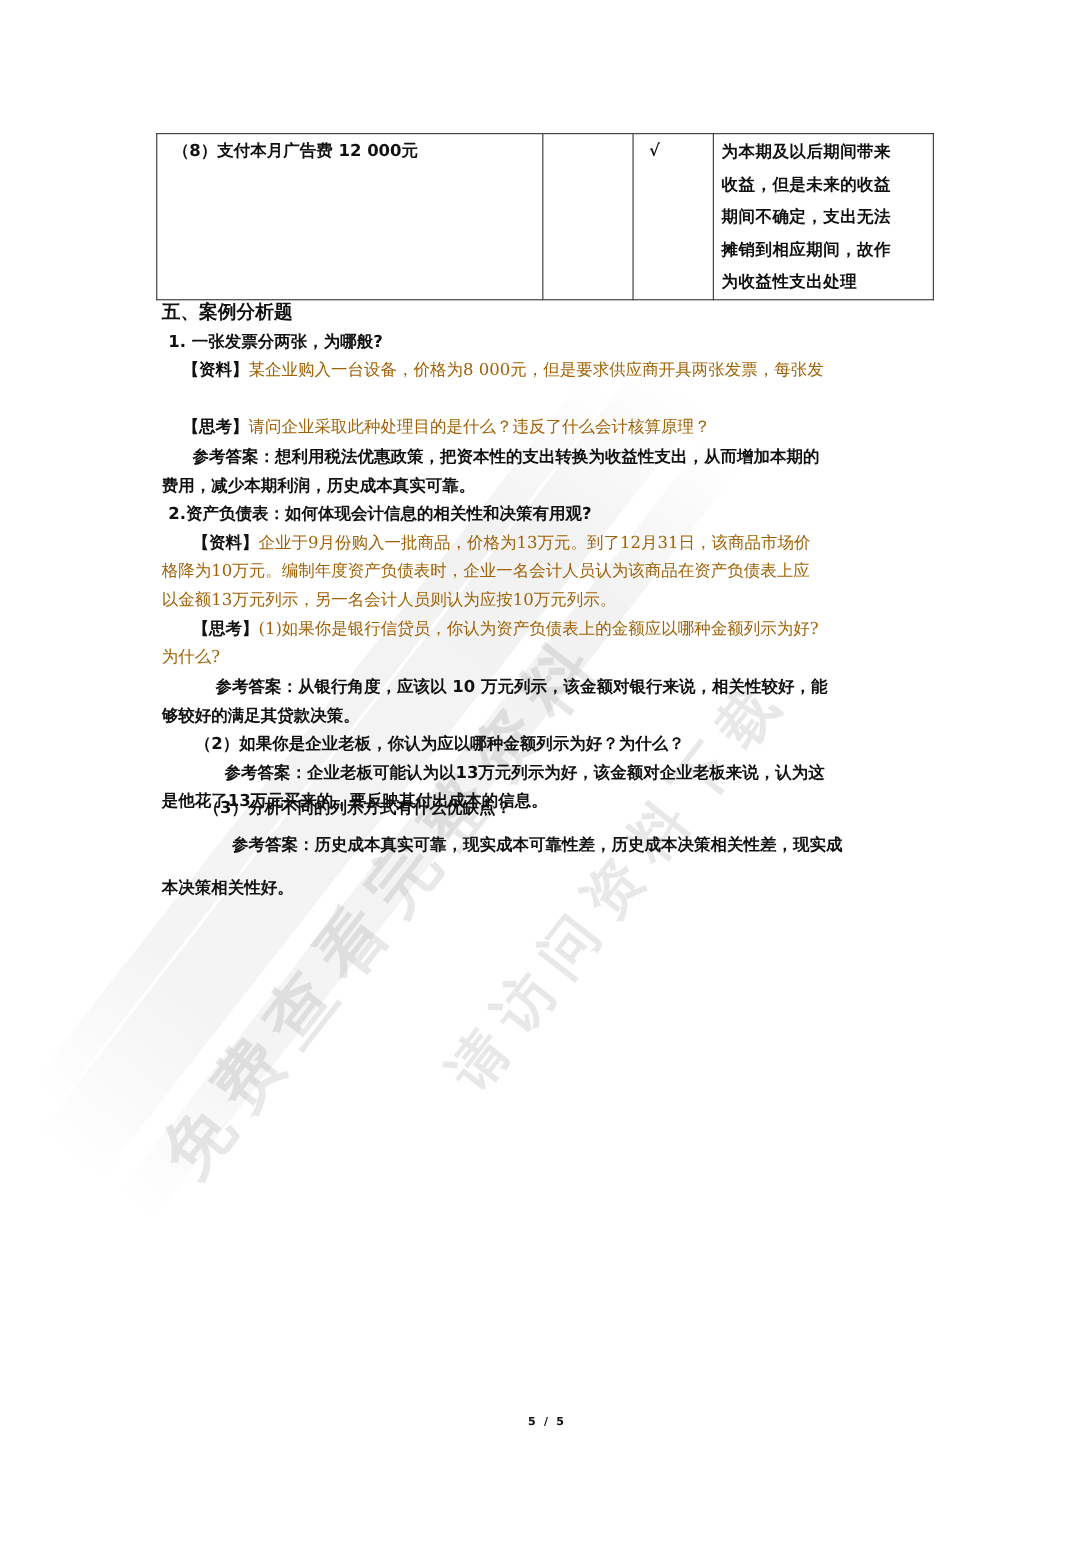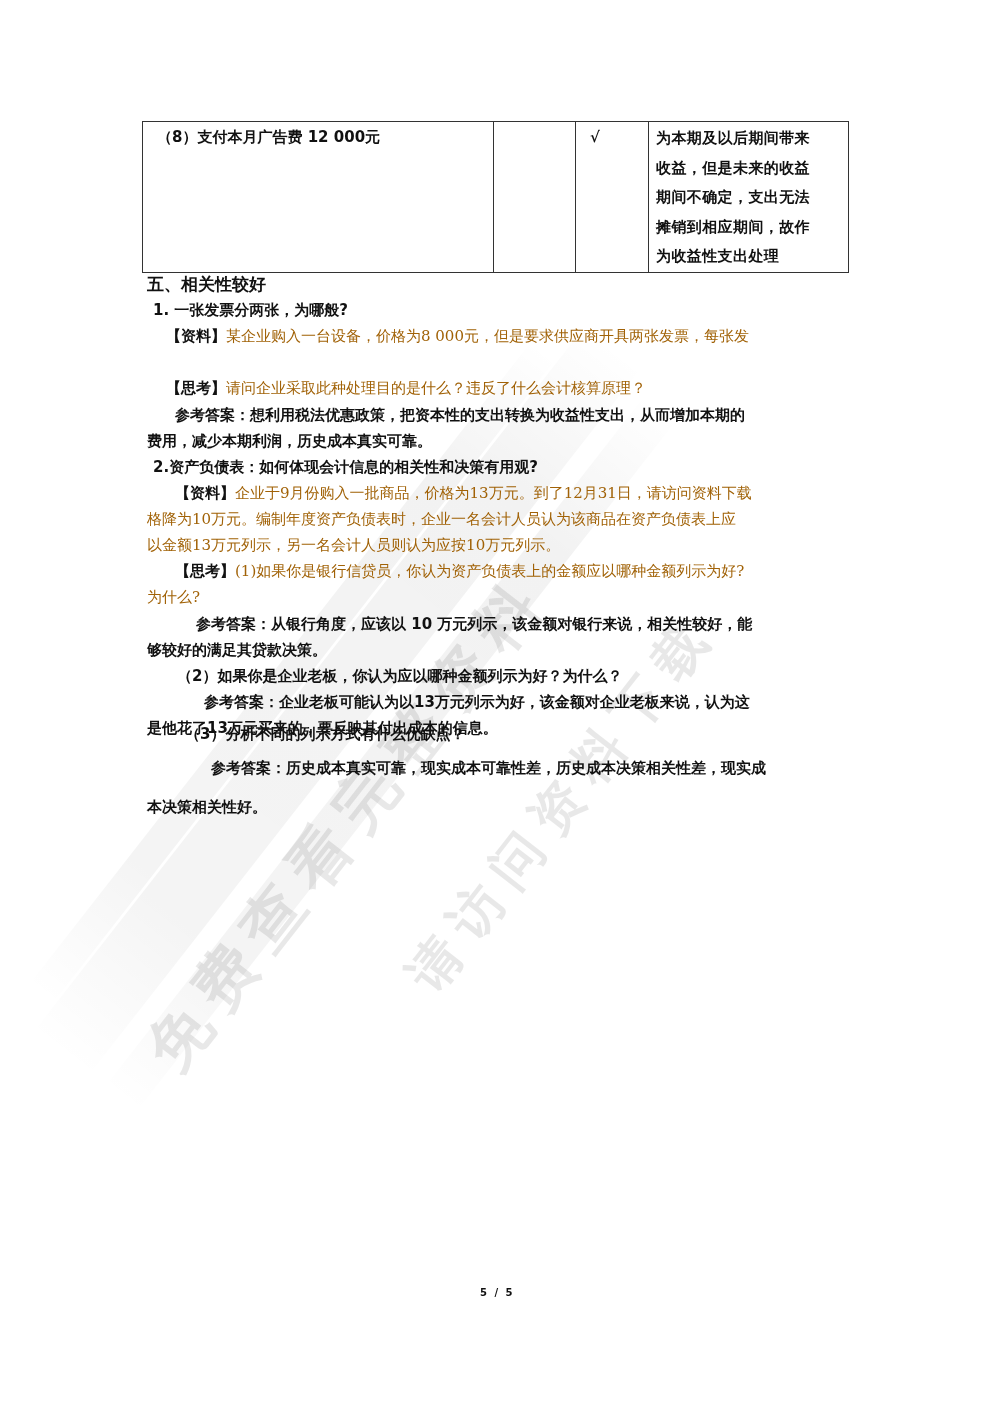--- a/index.html
+++ b/index.html
@@ -54,39 +54,39 @@
         <span class="line first">为本期及以后期间带来</span>
         <span class="line">收益，但是未来的收益</span>
         <span class="line">期间不确定，支出无法</span>
         <span class="line">摊销到相应期间，故作</span>
         <span class="line">为收益性支出处理</span>
       </td>
     </tr>
   </tbody>
     </table>
 
-  <div class="txt sec" style="left:147px; top:274px;">五、相关性较好</div>
+  <div class="txt sec" style="left:147px; top:274px;">五、案例分析题</div>
 
   <div class="txt b" style="left:153px; top:300px;">1. 一张发票分两张，为哪般?</div>
 
   <div class="txt" style="left:166px; top:326px;">
     <span class="b">【资料】</span><span class="serif">某企业购入一台设备，价格为8 000元，但是要求供应商开具两张发票，每张发</span>
   </div>
 
   <div class="txt" style="left:166px; top:378px;">
     <span class="b">【思考】</span><span class="serif">请问企业采取此种处理目的是什么？违反了什么会计核算原理？</span>
   </div>
 
   <div class="txt b" style="left:175px; top:405px;">参考答案：想利用税法优惠政策，把资本性的支出转换为收益性支出，从而增加本期的</div>
   <div class="txt b" style="left:147px; top:431px;">费用，减少本期利润，历史成本真实可靠。</div>
 
   <div class="txt b" style="left:153px; top:457px;">2.资产负债表：如何体现会计信息的相关性和决策有用观?</div>
 
   <div class="txt" style="left:175px; top:483px;">
-    <span class="b">【资料】</span><span class="serif">企业于9月份购入一批商品，价格为13万元。到了12月31日，请访问资料下载</span>
+    <span class="b">【资料】</span><span class="serif">企业于9月份购入一批商品，价格为13万元。到了12月31日，该商品市场价</span>
   </div>
   <div class="txt serif" style="left:147px; top:509px;">格降为10万元。编制年度资产负债表时，企业一名会计人员认为该商品在资产负债表上应</div>
   <div class="txt serif" style="left:147px; top:535px;">以金额13万元列示，另一名会计人员则认为应按10万元列示。</div>
 
   <div class="txt" style="left:175px; top:561px;">
     <span class="b">【思考】</span><span class="serif">(1)如果你是银行信贷员，你认为资产负债表上的金额应以哪种金额列示为好?</span>
   </div>
   <div class="txt serif" style="left:147px; top:587px;">为什么?</div>
 
   <div class="txt b" style="left:196px; top:614px;">参考答案：从银行角度，应该以 10 万元列示，该金额对银行来说，相关性较好，能</div>

